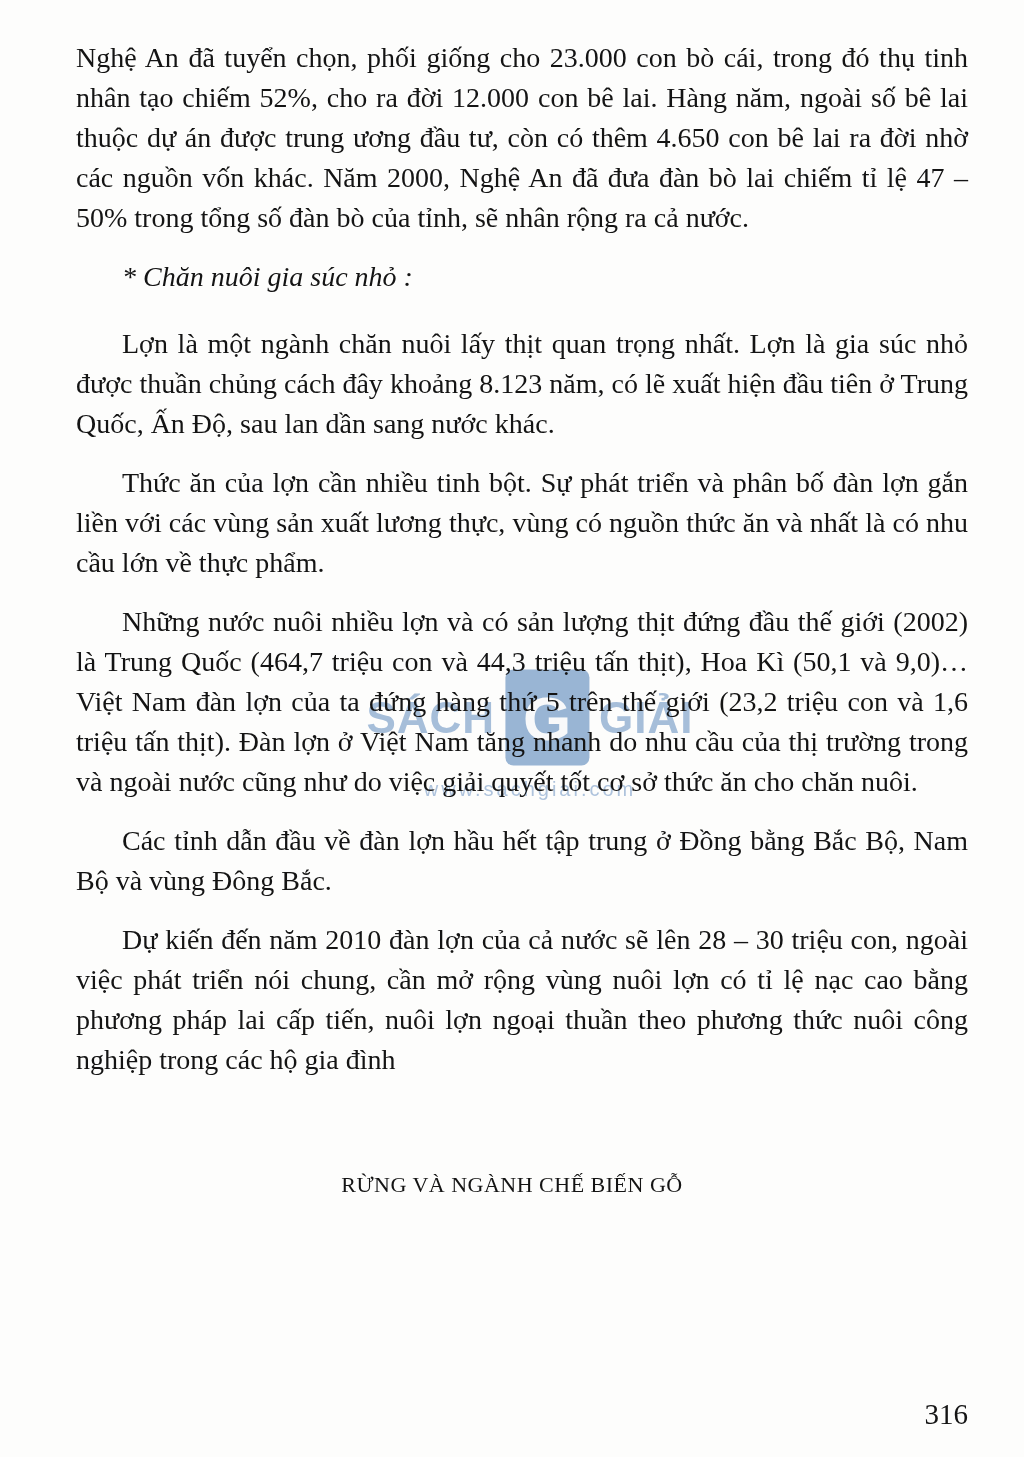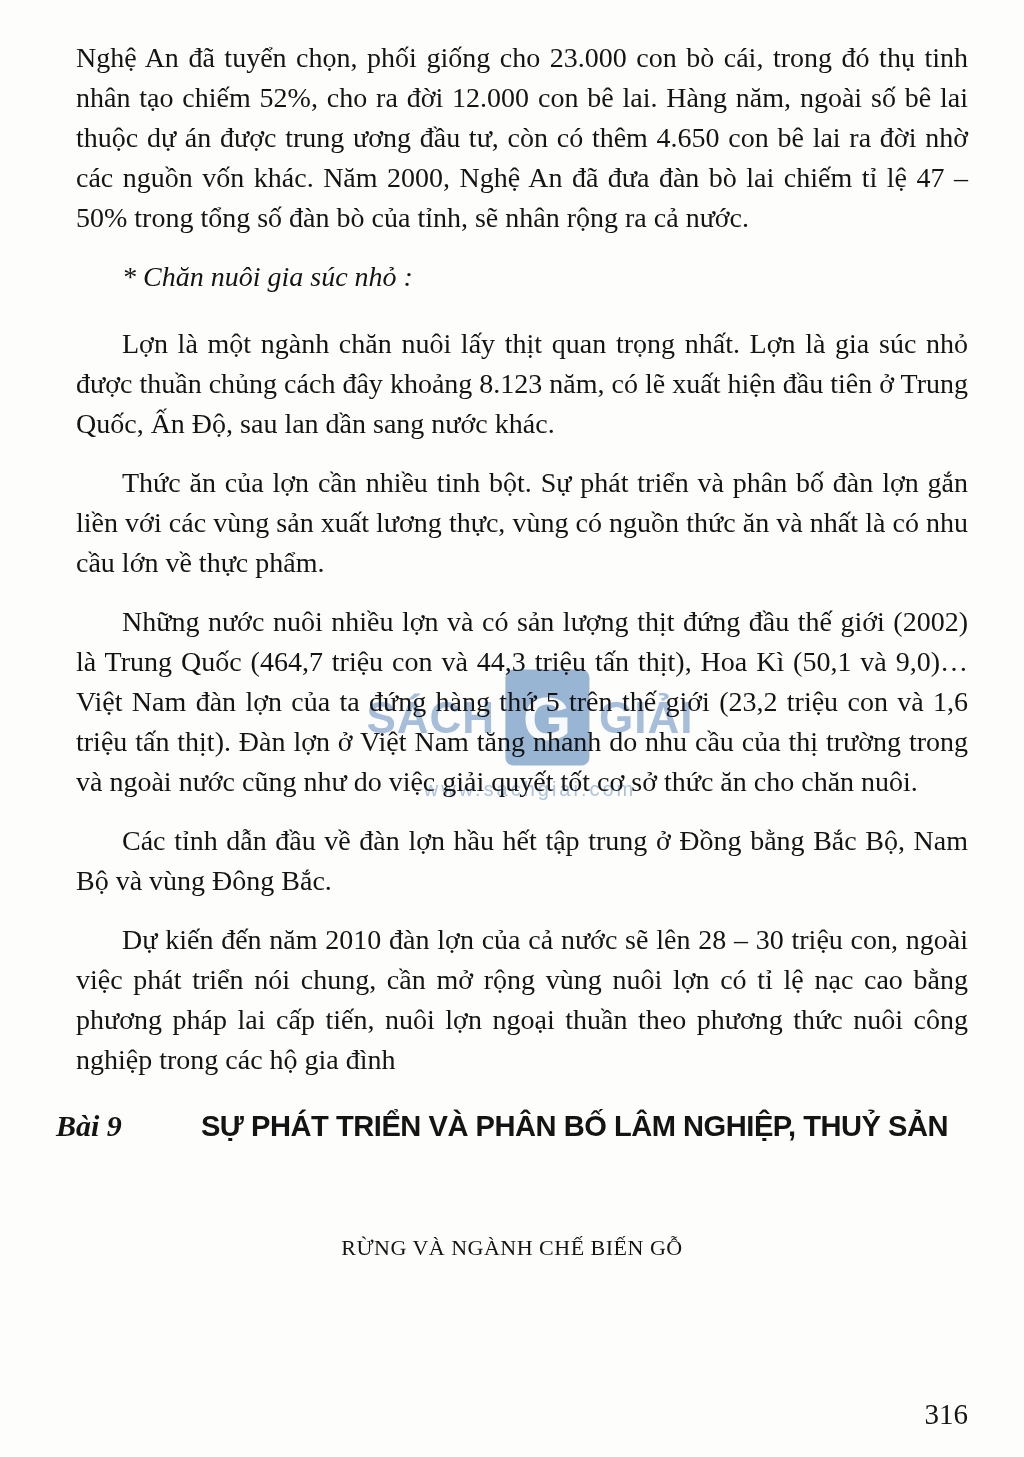--- a/index.html
+++ b/index.html
@@ -134,22 +134,18 @@
   <div class="content">
     <p class="no-indent">Nghệ An đã tuyển chọn, phối giống cho 23.000 con bò cái, trong đó thụ tinh nhân tạo chiếm 52%, cho ra đời 12.000 con bê lai. Hàng năm, ngoài số bê lai thuộc dự án được trung ương đầu tư, còn có thêm 4.650 con bê lai ra đời nhờ các nguồn vốn khác. Năm 2000, Nghệ An đã đưa đàn bò lai chiếm tỉ lệ 47 – 50% trong tổng số đàn bò của tỉnh, sẽ nhân rộng ra cả nước.</p>
     <p class="subheading">* Chăn nuôi gia súc nhỏ :</p>
     <p>Lợn là một ngành chăn nuôi lấy thịt quan trọng nhất. Lợn là gia súc nhỏ được thuần chủng cách đây khoảng 8.123 năm, có lẽ xuất hiện đầu tiên ở Trung Quốc, Ấn Độ, sau lan dần sang nước khác.</p>
     <p>Thức ăn của lợn cần nhiều tinh bột. Sự phát triển và phân bố đàn lợn gắn liền với các vùng sản xuất lương thực, vùng có nguồn thức ăn và nhất là có nhu cầu lớn về thực phẩm.</p>
     <p>Những nước nuôi nhiều lợn và có sản lượng thịt đứng đầu thế giới (2002) là Trung Quốc (464,7 triệu con và 44,3 triệu tấn thịt), Hoa Kì (50,1 và 9,0)…Việt Nam đàn lợn của ta đứng hàng thứ 5 trên thế giới (23,2 triệu con và 1,6 triệu tấn thịt). Đàn lợn ở Việt Nam tăng nhanh do nhu cầu của thị trường trong và ngoài nước cũng như do việc giải quyết tốt cơ sở thức ăn cho chăn nuôi.</p>
     <p>Các tỉnh dẫn đầu về đàn lợn hầu hết tập trung ở Đồng bằng Bắc Bộ, Nam Bộ và vùng Đông Bắc.</p>
     <p>Dự kiến đến năm 2010 đàn lợn của cả nước sẽ lên 28 – 30 triệu con, ngoài việc phát triển nói chung, cần mở rộng vùng nuôi lợn có tỉ lệ nạc cao bằng phương pháp lai cấp tiến, nuôi lợn ngoại thuần theo phương thức nuôi công nghiệp trong các hộ gia đình</p>
   </div>
 
-  <div class="lesson-header">
-    <span class="lesson-label">Bài 9</span>
-    <span class="lesson-title">SỰ PHÁT TRIỂN VÀ PHÂN BỐ LÂM NGHIỆP, THUỶ SẢN</span>
-  </div>
 
   <div class="section-title">RỪNG VÀ NGÀNH CHẾ BIẾN GỖ</div>
 
   <div class="page-number">316</div>
 
 </div>
 
 </body></html>

